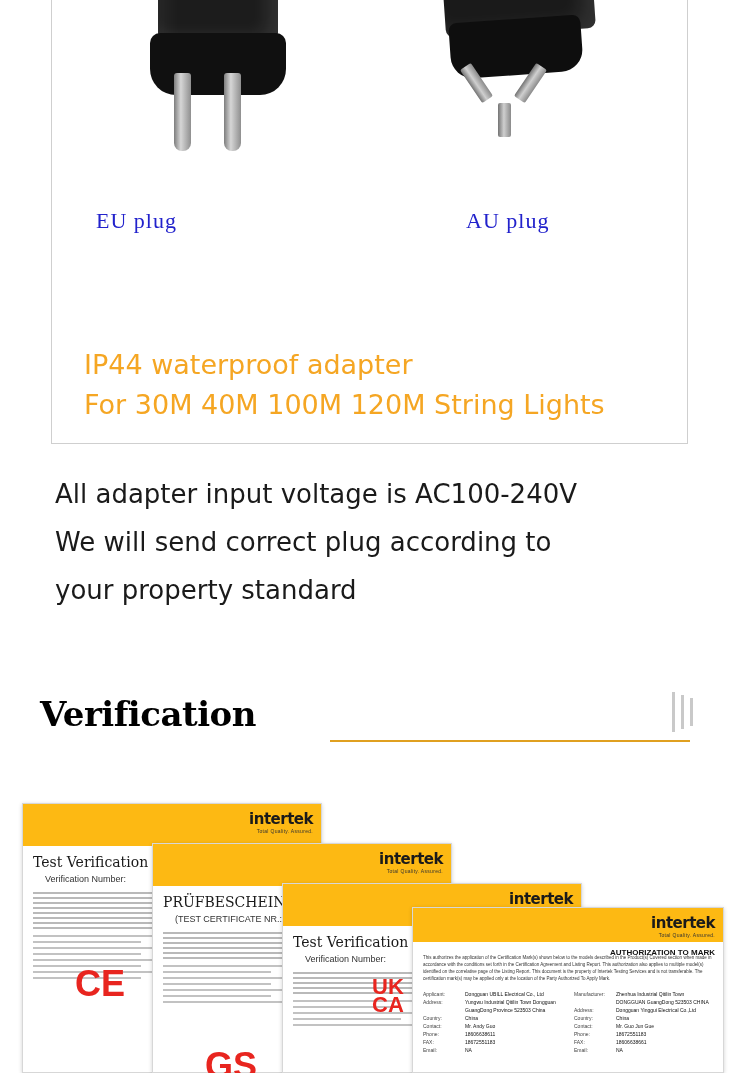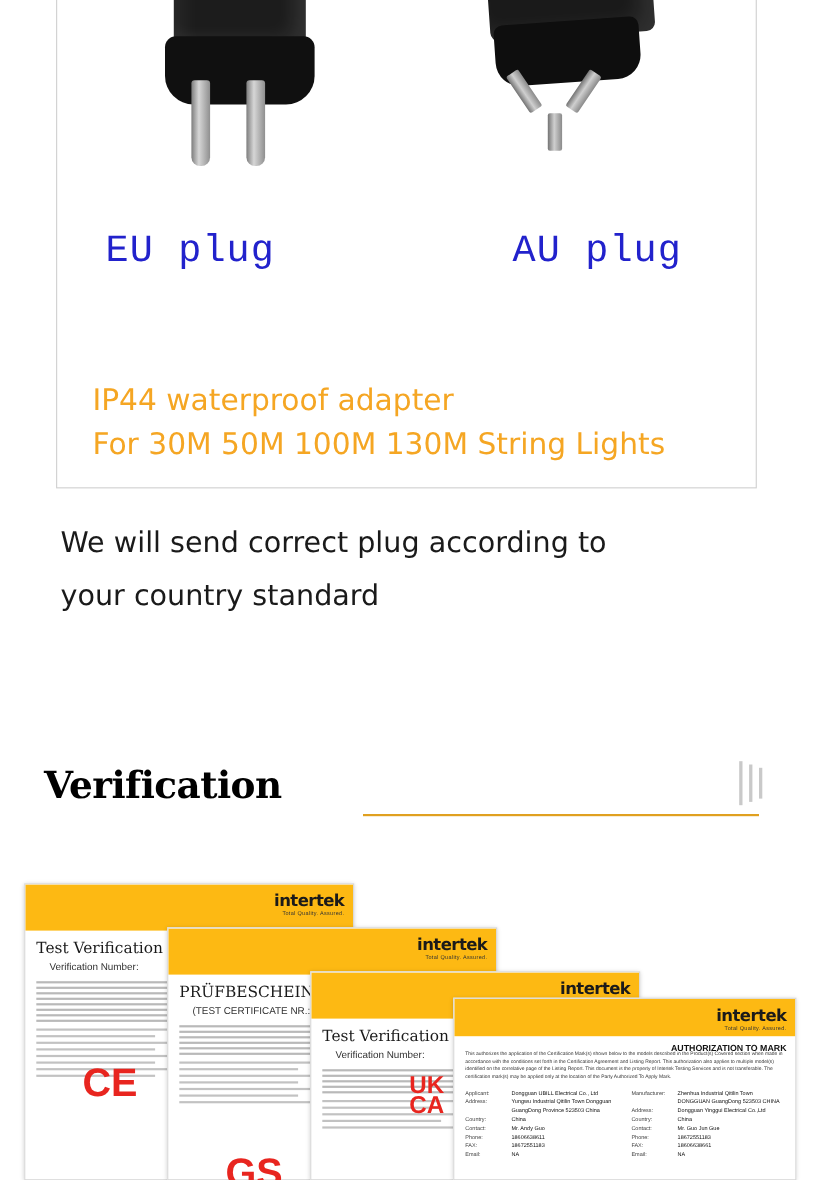--- a/index.html
+++ b/index.html
@@ -109,23 +109,23 @@
     height: 40px;
     background: linear-gradient(90deg,#737373,#cfcfcf 45%,#8a8a8a);
     border-radius: 2px;
   }
   .au-pin.a1 { left: 48px; top: 148px; transform: rotate(-34deg); }
   .au-pin.a2 { left: 102px; top: 148px; transform: rotate(34deg); }
   .au-pin.a3 { left: 76px; top: 188px; height: 34px; }
 
   .plug-caption {
     position: absolute;
-    font-size: 35px;
+    font-size: 22px;
     color: #2222cc;
-    font-family: Liberation Mono, monospace;
+    font-family: Liberation Serif, serif;
     letter-spacing: 1px;
     white-space: nowrap;
   }
   .plug-caption.eu { left: 44px; top: 215px; }
   .plug-caption.au { left: 414px; top: 215px; }
 
   .adapter-line {
     position: absolute;
     left: 32px;
     font-size: 27px;
@@ -350,26 +350,27 @@
       <div class="au-pin a1"></div>
       <div class="au-pin a2"></div>
       <div class="au-pin a3"></div>
     </div>
   </div>
 
   <div class="plug-caption eu">EU plug</div>
   <div class="plug-caption au">AU plug</div>
 
   <div class="adapter-line l1">IP44 waterproof adapter</div>
-  <div class="adapter-line l2">For 30M 50M 100M 130M String Lights</div>
+  <div class="adapter-line l2">For 30M 40M 100M 120M String Lights</div>
 </div>
 
 <div class="voltage-note">
+  <div>All adapter input voltage is AC100-240V</div>
   <div>We will send correct plug according to</div>
-  <div>your country standard</div>
+  <div>your property standard</div>
 </div>
 
 <div class="cert-heading">Verification</div>
 <div class="cert-rule"></div>
 <div class="cert-bars">
   <span></span>
     <span></span>
     <span></span>
 </div>
 

